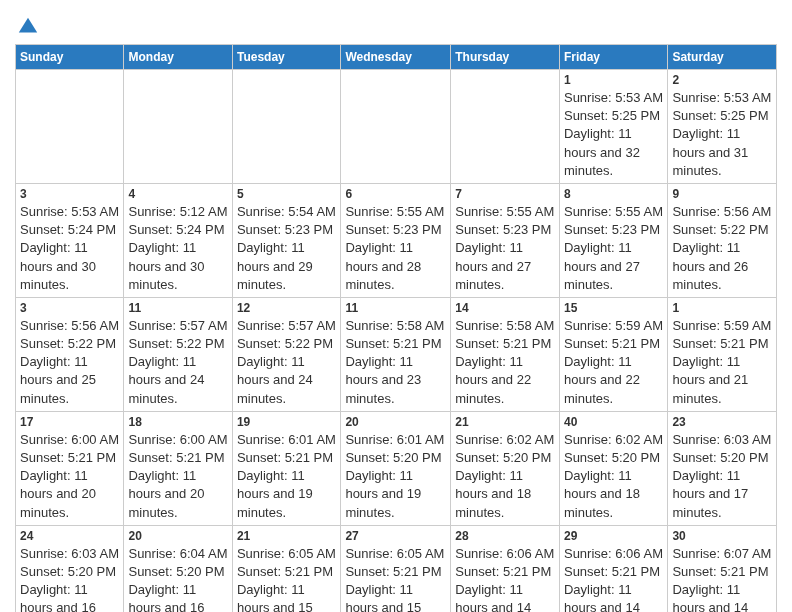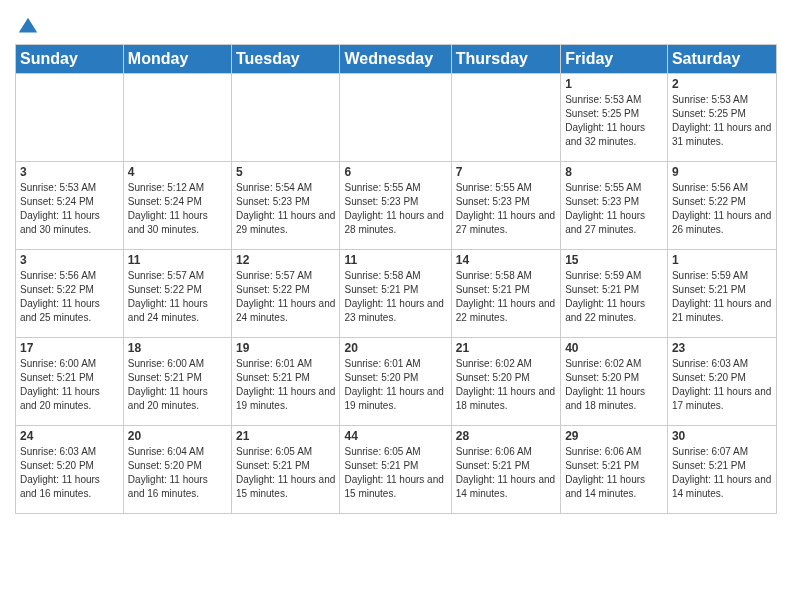--- a/index.html
+++ b/index.html
@@ -62,21 +62,21 @@
       margin-top: 2px;
     }
     .calendar {
       width: 100%;
       border-collapse: collapse;
       margin-top: 4px;
     }
     .calendar th {
       background: #2a7abf;
       color: #fff;
-      font-size: 16px;
+      font-size: 12px;
       font-weight: bold;
       padding: 5px 4px;
       text-align: left;
       border: 1px solid #ccc;
     }
     .calendar td {
       border: 1px solid #ccc;
       vertical-align: top;
       padding: 3px 4px;
       font-size: 10px;
@@ -90,21 +90,21 @@
     .calendar td.has-data {
       background: #fff;
     }
     .day-num {
       font-size: 12px;
       font-weight: bold;
       color: #333;
       margin-bottom: 2px;
     }
     .day-info {
-      font-size: 10px;
+      font-size: 13px;
       color: #333;
       line-height: 1.4;
     }
     .row-even td {
       background: #f0f4f8;
     }
     .row-odd td {
       background: #fff;
     }
   </style>
@@ -333,21 +333,21 @@
 and 16 minutes.</div>
           </td>
           <td class="has-data">
             <div class="day-num">21</div>
             <div class="day-info">Sunrise: 6:05 AM
 Sunset: 5:21 PM
 Daylight: 11 hours
 and 15 minutes.</div>
           </td>
           <td class="has-data">
-            <div class="day-num">44</div>
+            <div class="day-num">27</div>
             <div class="day-info">Sunrise: 6:05 AM
 Sunset: 5:21 PM
 Daylight: 11 hours
 and 15 minutes.</div>
           </td>
           <td class="has-data">
             <div class="day-num">28</div>
             <div class="day-info">Sunrise: 6:06 AM
 Sunset: 5:21 PM
 Daylight: 11 hours

